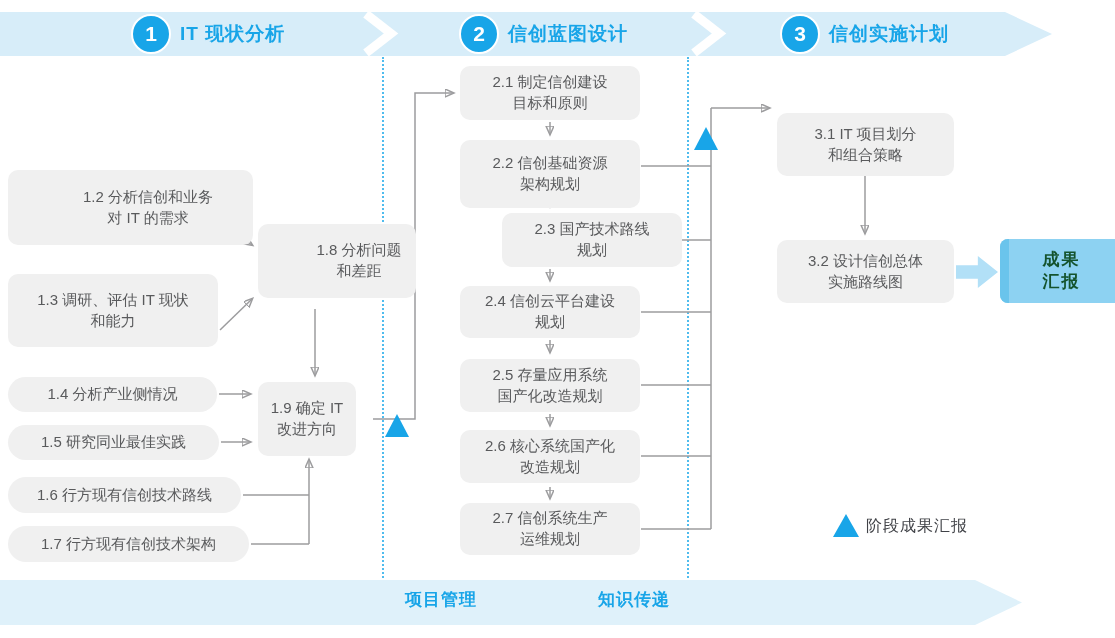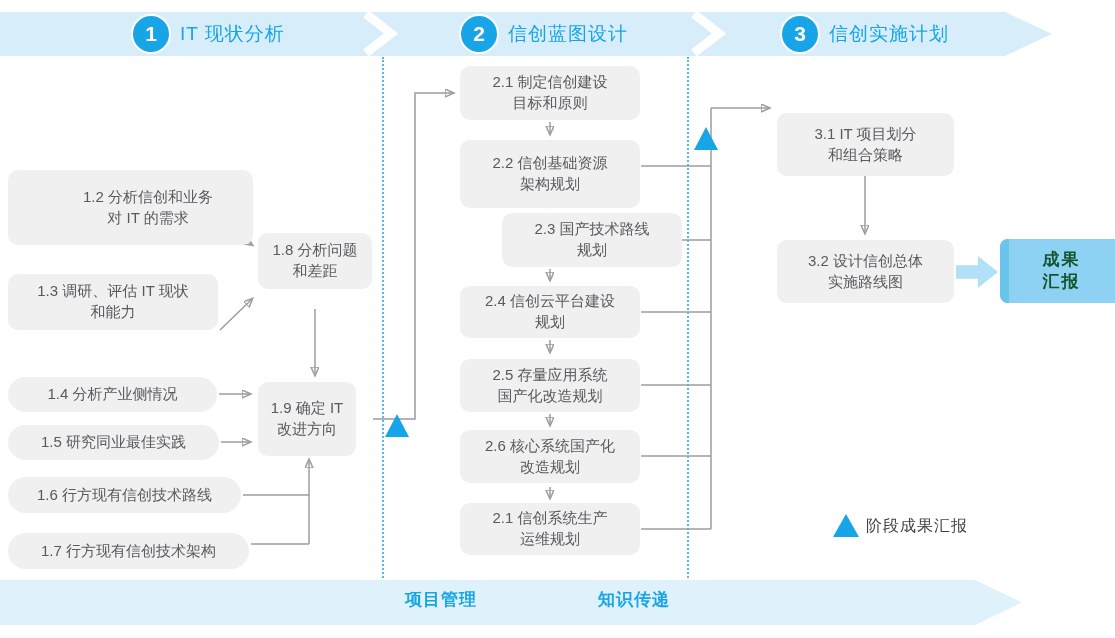--- a/index.html
+++ b/index.html
@@ -14,21 +14,21 @@
 
   .ribbon{position:absolute;background:var(--ribbon-top);z-index:0;}
   .ribbon.top{left:0;top:12px;width:1052px;height:44px;
     clip-path:polygon(0 0,1005px 0,1052px 50%,1005px 100%,0 100%);}
   .ribbon.bottom{left:0;top:580px;width:1022px;height:45px;background:var(--ribbon-bottom);
     clip-path:polygon(0 0,975px 0,1022px 50%,975px 100%,0 100%);}
 
   .phase-badge{position:absolute;top:14px;height:40px;display:flex;align-items:center;gap:9px;z-index:2;}
   .phase-num{width:36px;height:36px;border-radius:50%;background:var(--accent);border:2px solid #fff;
     color:#fff;font-weight:bold;font-size:21px;display:flex;align-items:center;justify-content:center;}
-  .phase-title{color:var(--banner-title);font-size:19px;font-weight:normal;letter-spacing:1px;}
+  .phase-title{color:var(--banner-title);font-size:19px;font-weight:bold;letter-spacing:1px;}
 
   .box{position:absolute;background:var(--box-bg);border-radius:10px;color:var(--box-text);
     font-size:15px;line-height:1.38;display:flex;align-items:center;justify-content:center;
     text-align:center;white-space:pre-line;z-index:2;}
   .pill{border-radius:18px;}
 
   .dotted{position:absolute;top:57px;height:521px;width:0;border-left:2px dotted var(--dotted-line);z-index:1;}
 
   svg.wires{position:absolute;left:0;top:0;z-index:1;pointer-events:none;}
   svg.wires path{stroke:var(--connector);stroke-width:1.5;fill:none;}
@@ -111,44 +111,44 @@
     <div class="phase-num">2</div>
     <div class="phase-title">信创蓝图设计</div>
   </div>
   <div class="phase-badge" style="left:780px;">
     <div class="phase-num">3</div>
     <div class="phase-title">信创实施计划</div>
   </div>
 
   <div class="box" style="left:8px;top:170px;width:210px;height:75px;padding-left:35px;">1.2 分析信创和业务
 对 IT 的需求</div>
-  <div class="box" style="left:8px;top:274px;width:210px;height:56px;">1.3 调研、评估 IT 现状
+  <div class="box" style="left:8px;top:274px;width:210px;height:73px;">1.3 调研、评估 IT 现状
 和能力</div>
   <div class="box pill" style="left:8px;top:377px;width:209px;height:35px;">1.4 分析产业侧情况</div>
   <div class="box pill" style="left:8px;top:425px;width:211px;height:35px;">1.5 研究同业最佳实践</div>
   <div class="box pill" style="left:8px;top:477px;width:233px;height:36px;">1.6 行方现有信创技术路线</div>
-  <div class="box pill" style="left:8px;top:526px;width:241px;height:36px;margin-top:7px;">1.7 行方现有信创技术架构</div>
-  <div class="box" style="left:258px;top:233px;width:114px;height:56px;">1.8 分析问题
+  <div class="box pill" style="left:8px;top:526px;width:241px;height:36px;">1.7 行方现有信创技术架构</div>
+  <div class="box" style="left:258px;top:224px;width:114px;height:74px;padding-left:44px;">1.8 分析问题
 和差距</div>
   <div class="box" style="left:258px;top:382px;width:98px;height:74px;">1.9 确定 IT
 改进方向</div>
 
   <div class="box" style="left:460px;top:66px;width:180px;height:54px;">2.1 制定信创建设
 目标和原则</div>
   <div class="box" style="left:460px;top:140px;width:180px;height:68px;">2.2 信创基础资源
 架构规划</div>
   <div class="box" style="left:460px;top:213px;width:180px;height:54px;margin-left:42px;">2.3 国产技术路线
 规划</div>
   <div class="box" style="left:460px;top:286px;width:180px;height:52px;">2.4 信创云平台建设
 规划</div>
   <div class="box" style="left:460px;top:359px;width:180px;height:53px;">2.5 存量应用系统
 国产化改造规划</div>
   <div class="box" style="left:460px;top:430px;width:180px;height:53px;">2.6 核心系统国产化
 改造规划</div>
-  <div class="box" style="left:460px;top:503px;width:180px;height:52px;">2.1 信创系统生产
+  <div class="box" style="left:460px;top:503px;width:180px;height:52px;">2.7 信创系统生产
 运维规划</div>
 
   <div class="box" style="left:777px;top:77px;width:177px;height:63px;margin-top:36px;">3.1 IT 项目划分
 和组合策略</div>
   <div class="box" style="left:777px;top:240px;width:177px;height:63px;">3.2 设计信创总体
 实施路线图</div>
 
   <div class="block-arrow"></div>
   <div class="deliverable">
     <div class="strip"></div>

